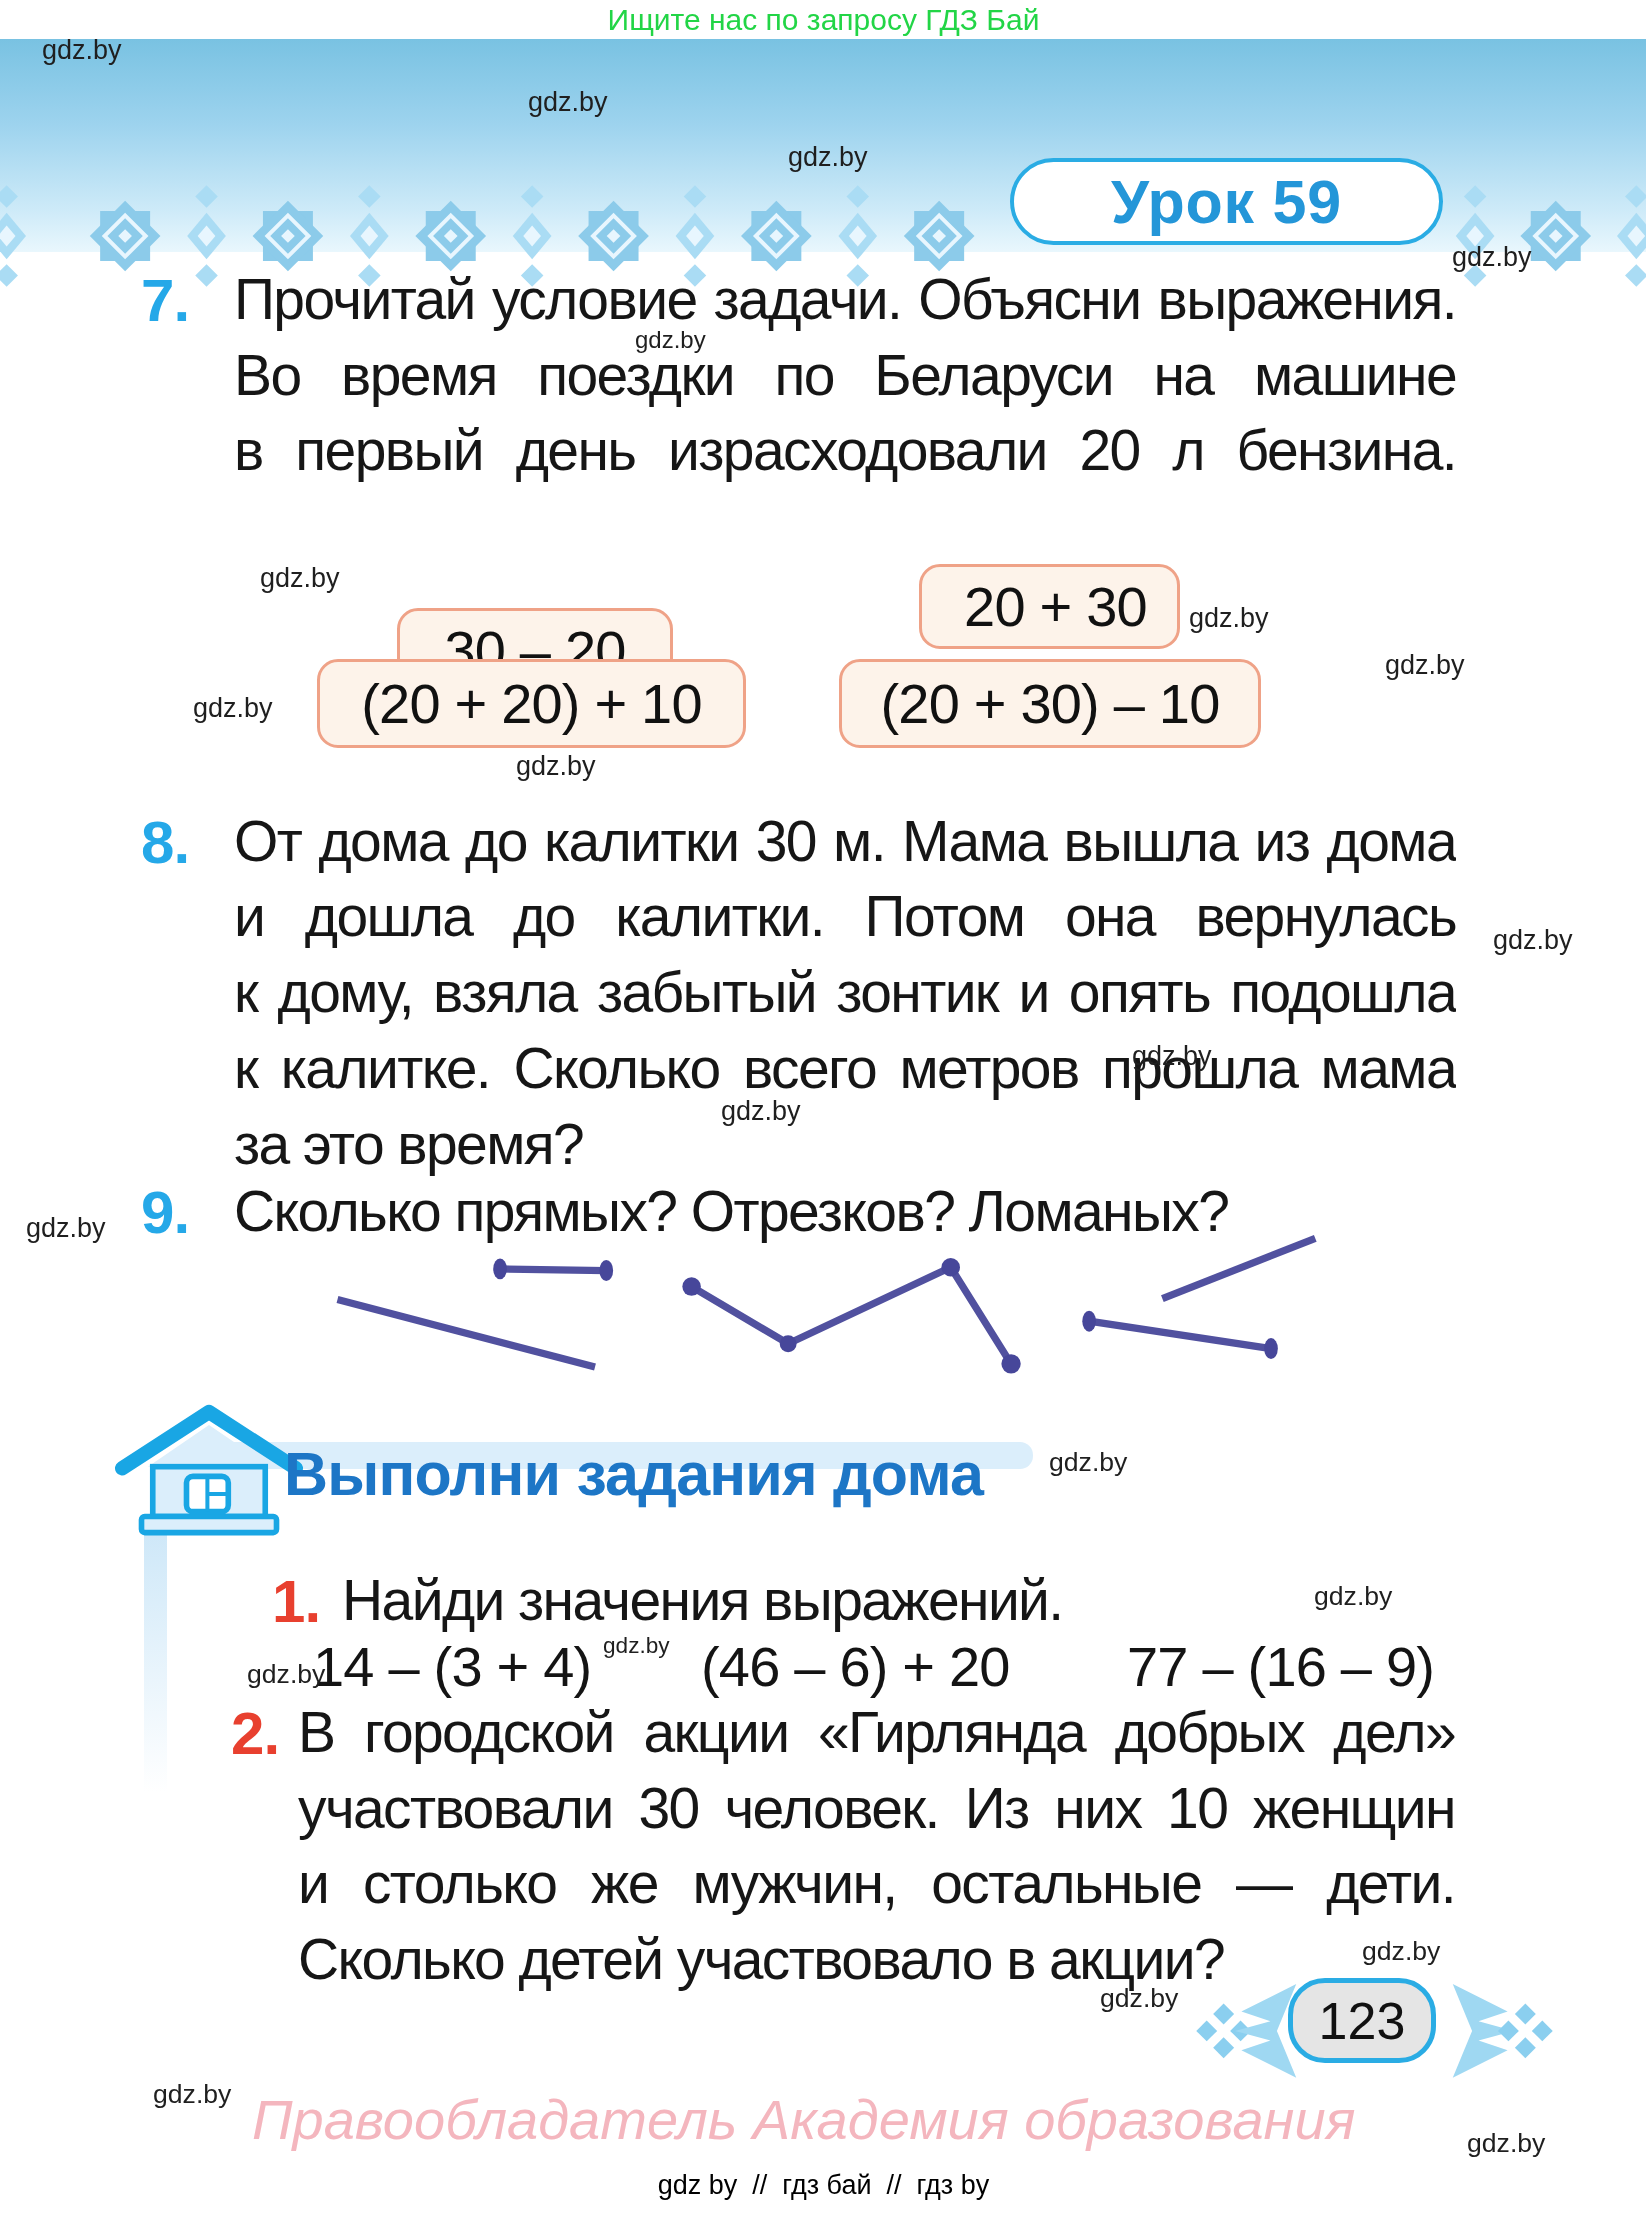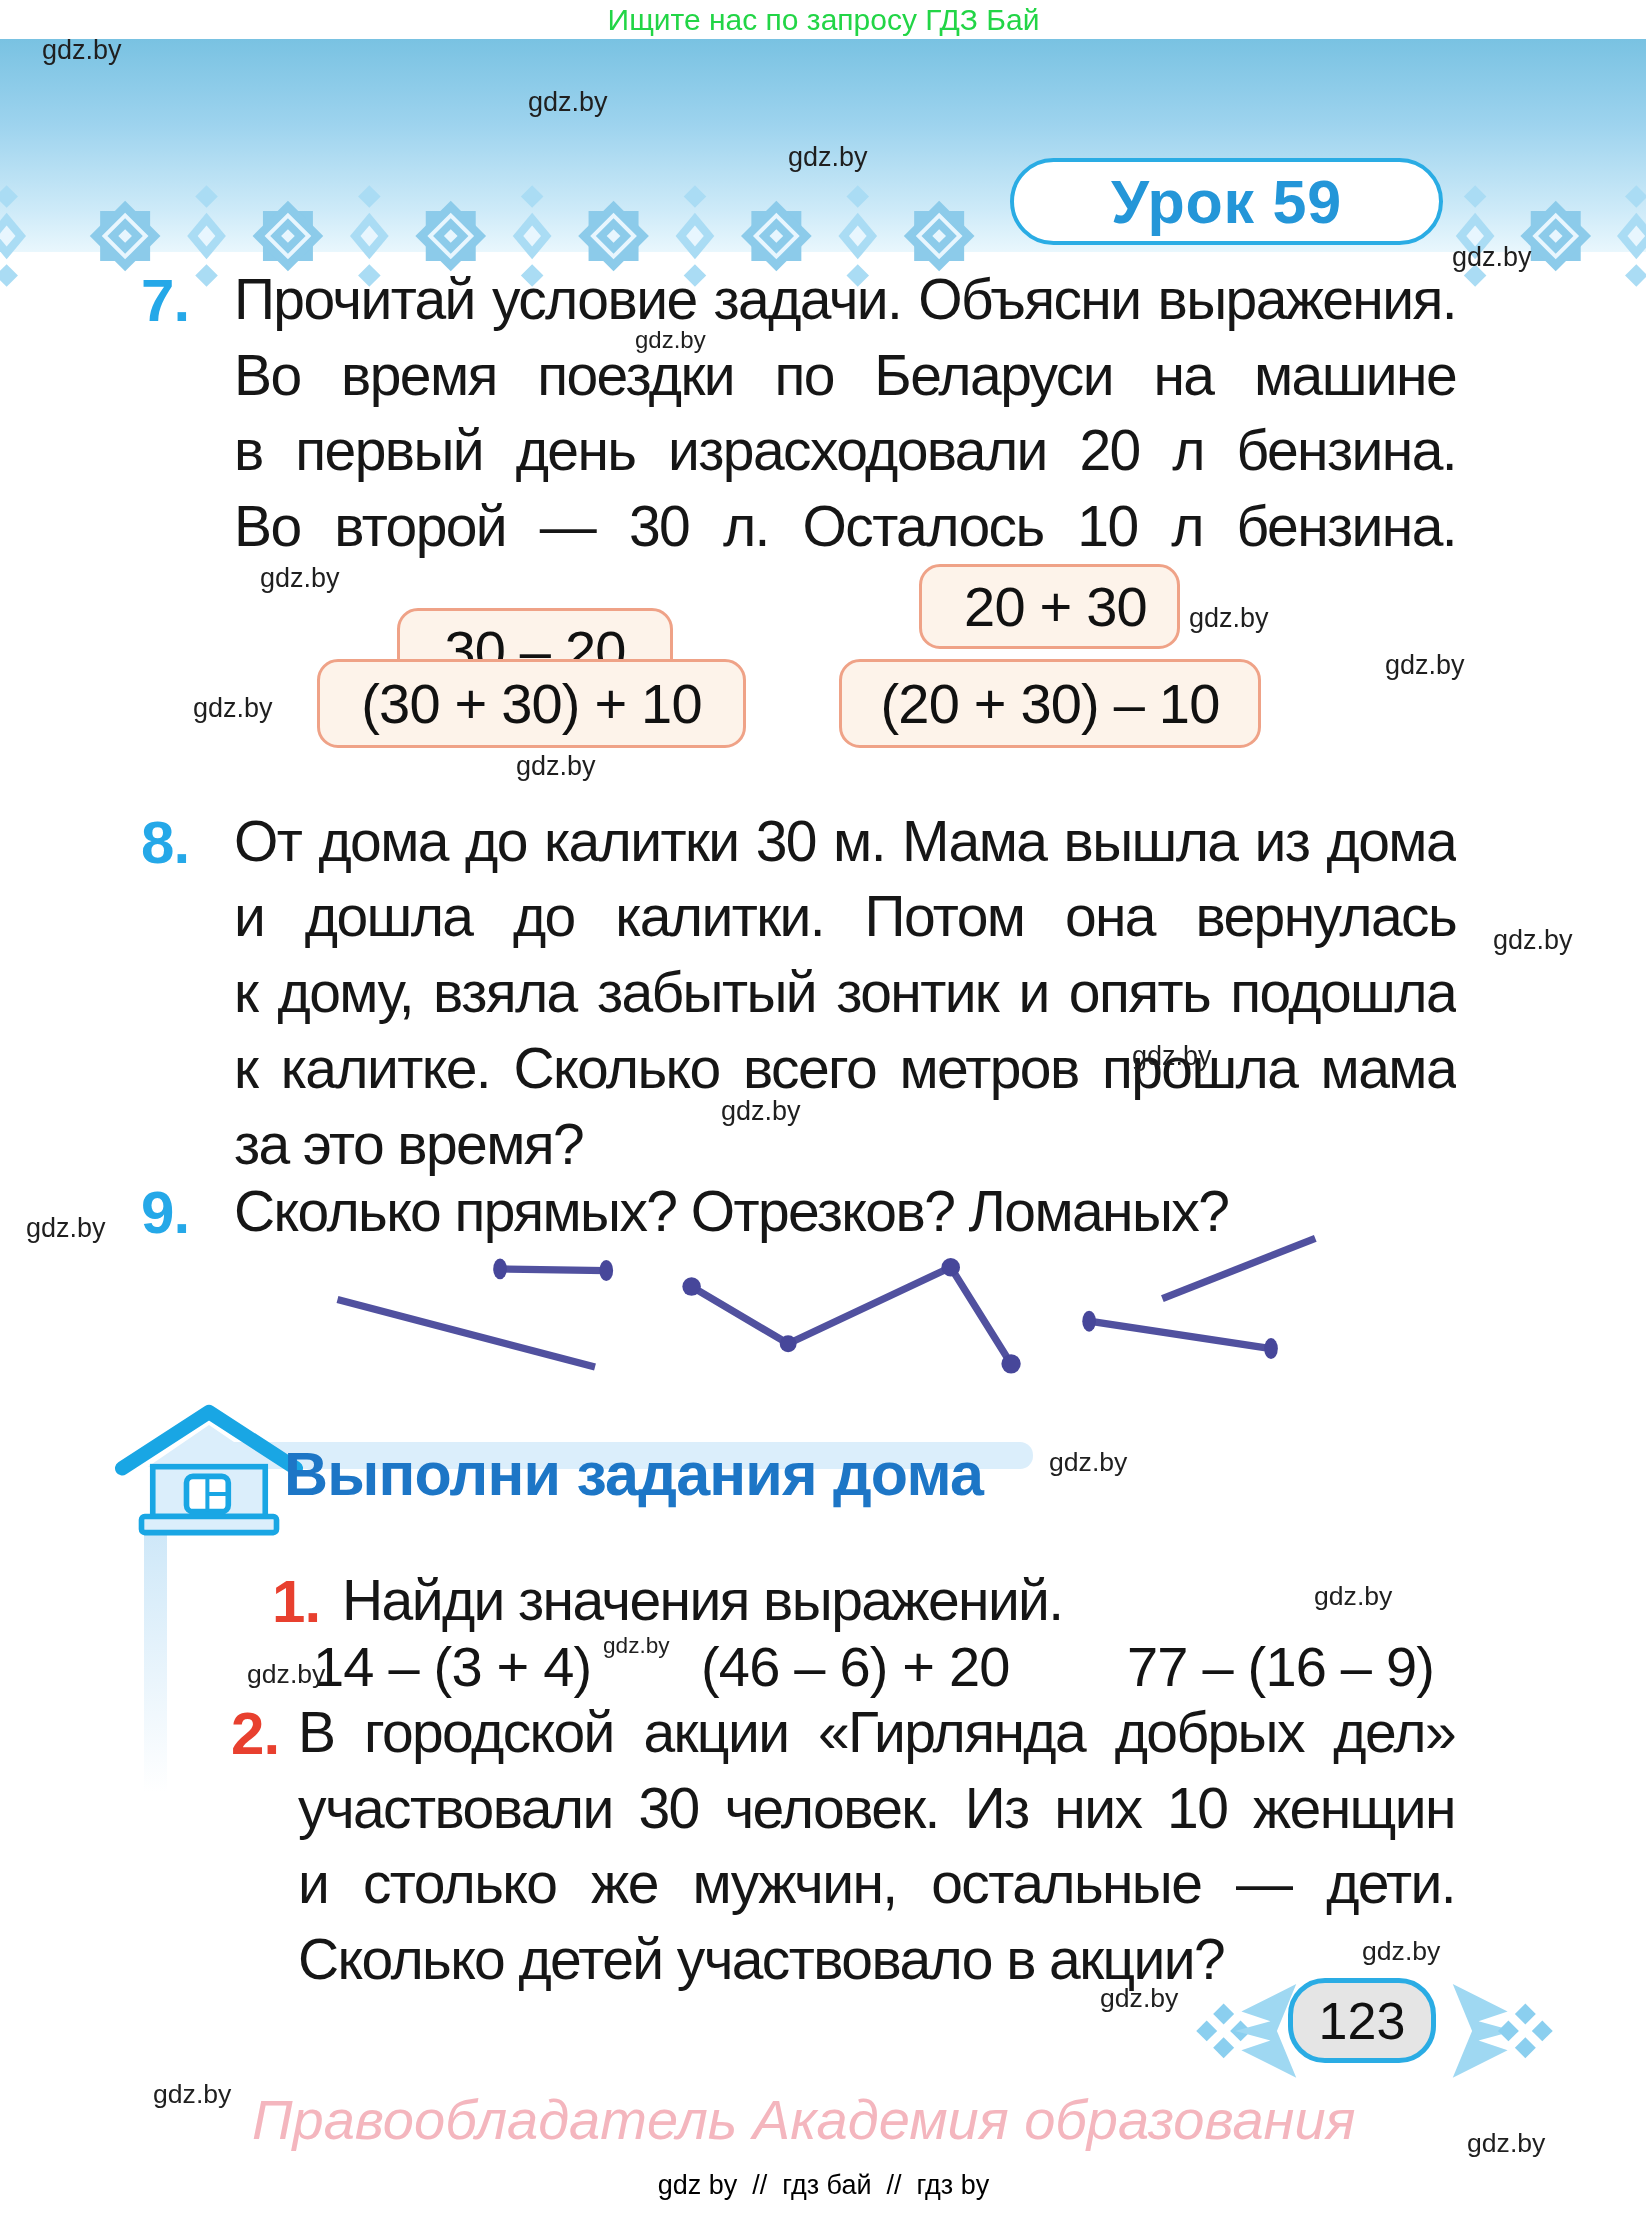--- a/index.html
+++ b/index.html
@@ -105,25 +105,24 @@
       <use href="#o-dcol" x="2010" y="2"></use>
     </svg>
   </div>
 
   <div class="lesson-badge">Урок 59</div>
 
   <div class="tnum blue" style="left:141px;top:266px;">7.</div>
   <div class="bline j" style="top:342px;">Во время поездки по Беларуси на машине</div>
   <div class="bline j" style="top:266px;">Прочитай условие задачи. Объясни выражения.</div>
   <div class="bline j" style="top:417px;">в первый день израсходовали 20 л бензина.</div>
-  <div class="bline j" style="top:493px;">Во второй — 30 л. Осталось 10 л бензина.</div>
 
   <div class="ebox" style="left:397px;top:564px;width:276px;height:85px;margin-top:44px;">30 – 20</div>
   <div class="ebox" style="left:919px;top:564px;width:261px;height:85px;padding-left:12px;">20 + 30</div>
-  <div class="ebox" style="left:317px;top:659px;width:429px;height:89px;">(30 + 30) + 10</div>
+  <div class="ebox" style="left:317px;top:659px;width:429px;height:89px;">(20 + 20) + 10</div>
   <div class="ebox" style="left:839px;top:659px;width:422px;height:89px;">(20 + 30) – 10</div>
 
   <div class="tnum blue" style="left:141px;top:808px;">8.</div>
   <div class="bline j" style="top:808px;">От дома до калитки 30 м. Мама вышла из дома</div>
   <div class="bline j" style="top:883px;">и дошла до калитки. Потом она вернулась</div>
   <div class="bline j" style="top:959px;">к дому, взяла забытый зонтик и опять подошла</div>
   <div class="bline j" style="top:1035px;">к калитке. Сколько всего метров прошла мама</div>
   <div class="bline" style="top:1111px;">за это время?</div>
 
   <div class="tnum blue" style="left:141px;top:1178px;">9.</div>

